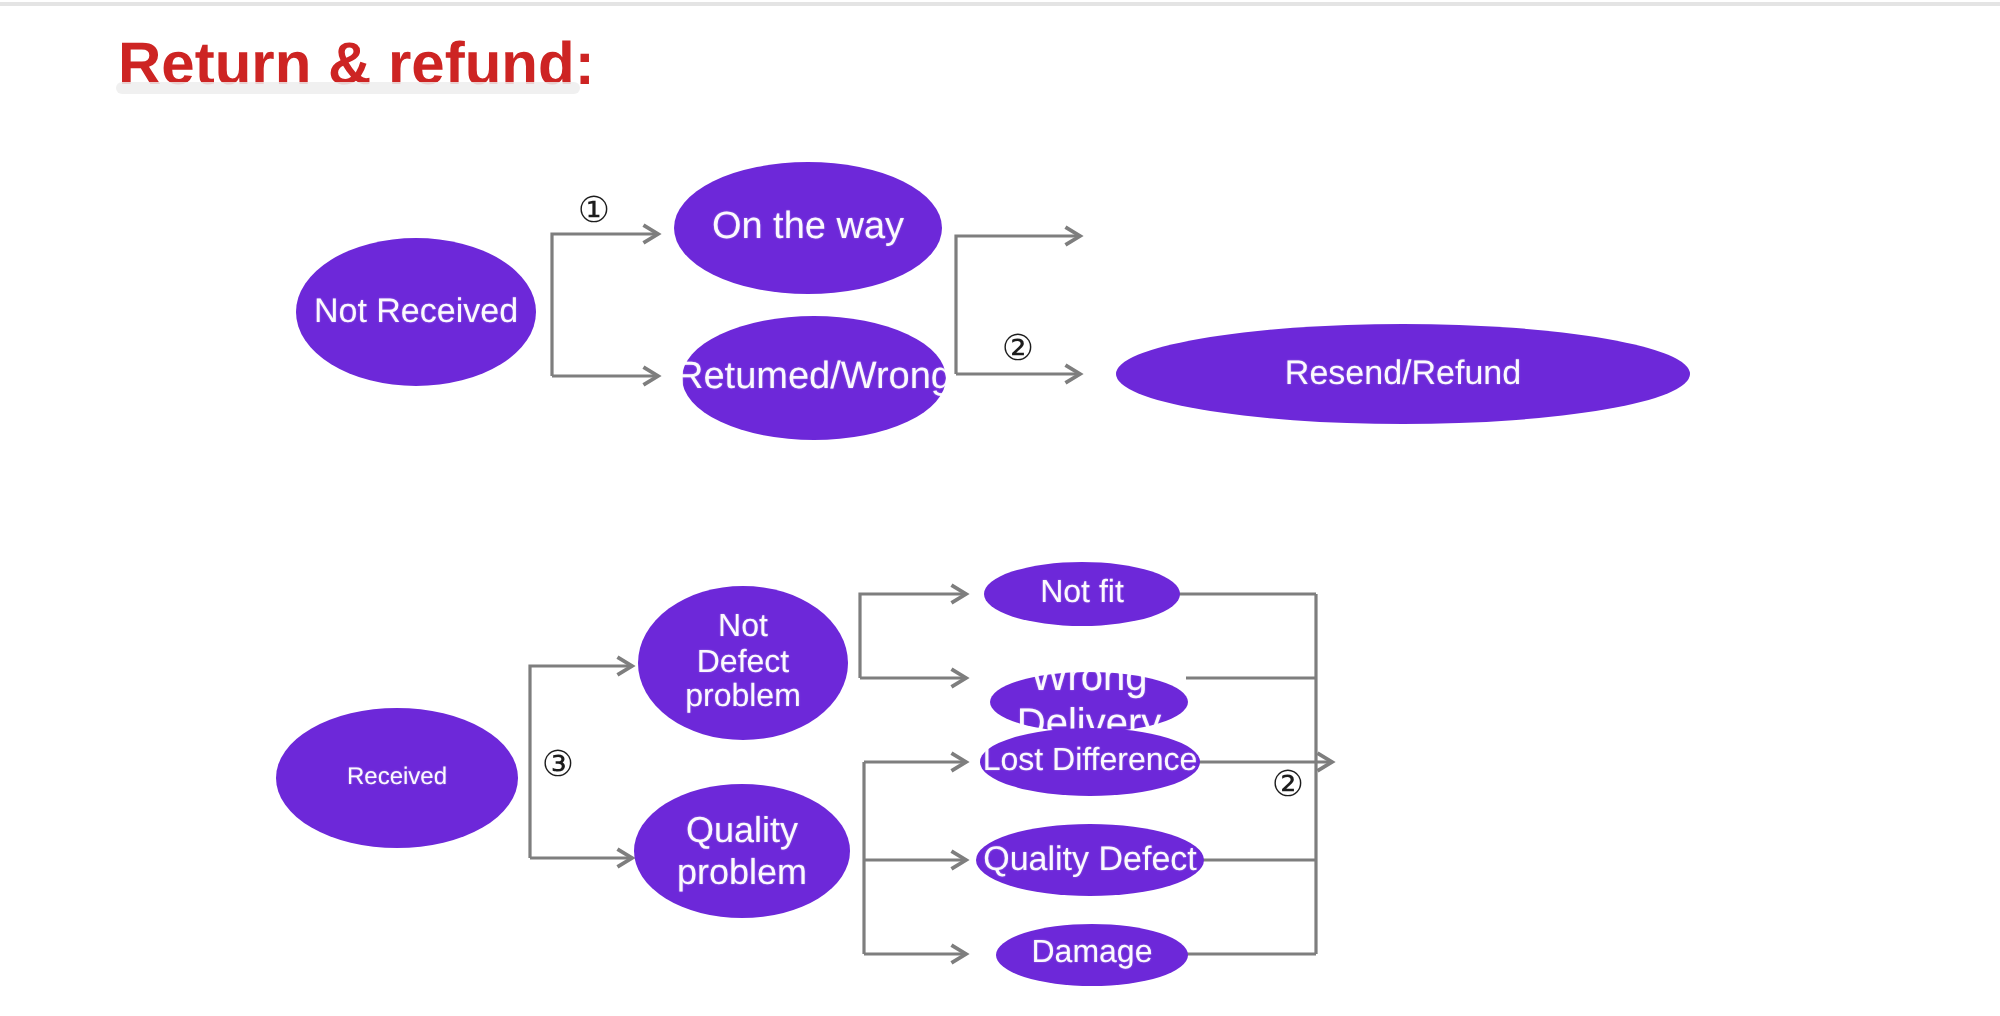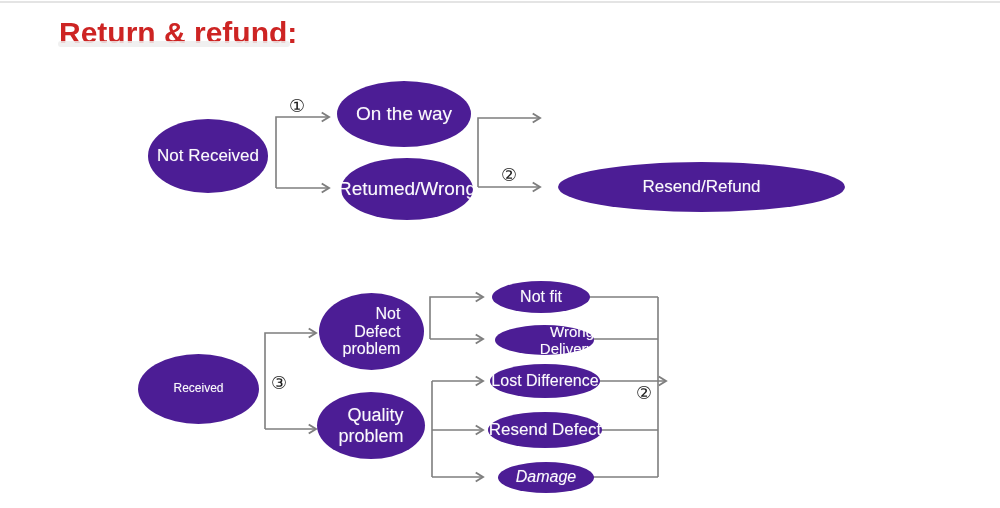--- a/index.html
+++ b/index.html
@@ -9,23 +9,23 @@
   }
   .top-border{position:absolute;left:0;top:1px;width:100%;height:2px;background:#e4e4e4;}
   .title{
     position:absolute;left:47px;top:4px;margin:12px;
     font-size:30px;font-weight:700;color:#cd2423;letter-spacing:0;
   }
   .ghost{position:absolute;left:58px;top:41px;width:232px;height:6px;
     background:#ededed;border-radius:3px;opacity:.85;}
   .wires{position:absolute;left:0;top:0;pointer-events:none;}
   .node{
-    position:absolute;border-radius:50%;background:#4c1d95;
+    position:absolute;border-radius:50%;background:#6d28d9;
     display:flex;align-items:center;justify-content:center;
-    text-align:right;color:rgba(255,255,255,.96);
+    text-align:center;color:rgba(255,255,255,.96);
     white-space:pre-line;line-height:1.15;
     text-shadow:0 0 1px rgba(255,255,255,.4);
   }
   .badge{
     position:absolute;width:20px;height:20px;line-height:20px;text-align:center;
     font-family:"DejaVu Sans",sans-serif;font-size:18px;color:#1c1c1c;
   }
 </style>
 </head>
 <body>
@@ -75,23 +75,23 @@
   <div class="node" style="left:337px;top:81px;width:134px;height:66px;font-size:19px;">On the way</div>
   <div class="node" style="left:341px;top:158px;width:132px;height:62px;font-size:19px;">Retumed/Wrong</div>
   <div class="node" style="left:558px;top:162px;width:287px;height:50px;font-size:17px;">Resend/Refund</div>
   <div class="node" style="left:138px;top:354px;width:121px;height:70px;font-size:12px;">Received</div>
   <div class="node" style="left:319px;top:293px;width:105px;height:77px;font-size:16px;line-height:1.1;">Not
 Defect
 problem</div>
   <div class="node" style="left:317px;top:392px;width:108px;height:67px;font-size:18px;">Quality
 problem</div>
   <div class="node" style="left:492px;top:281px;width:98px;height:32px;font-size:16px;">Not fit</div>
-  <div class="node" style="left:495px;top:325px;width:99px;height:30px;font-size:15px;">Wrong Delivery</div>
+  <div class="node" style="left:495px;top:336px;width:99px;height:30px;font-size:20px;">Wrong Delivery</div>
   <div class="node" style="left:490px;top:364px;width:110px;height:34px;font-size:16px;">Lost Difference</div>
-  <div class="node" style="left:488px;top:412px;width:114px;height:36px;font-size:17px;">Resend Defect</div>
-  <div class="node" style="left:498px;top:462px;width:96px;height:31px;font-size:16px;font-style:italic;">Damage</div>
+  <div class="node" style="left:488px;top:412px;width:114px;height:36px;font-size:17px;">Quality Defect</div>
+  <div class="node" style="left:498px;top:462px;width:96px;height:31px;font-size:16px;">Damage</div>
 
   <span class="badge" style="left:287px;top:96px;">①</span>
   <span class="badge" style="left:499px;top:165px;">②</span>
   <span class="badge" style="left:269px;top:373px;">③</span>
   <span class="badge" style="left:634px;top:383px;">②</span>
 
 </div>
 
 </body></html>

